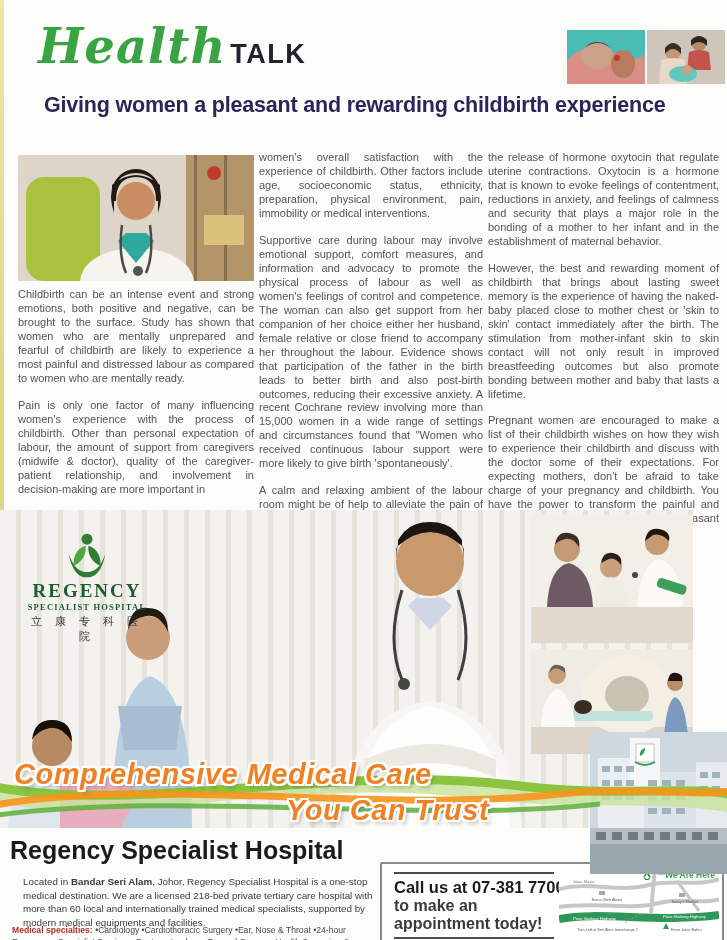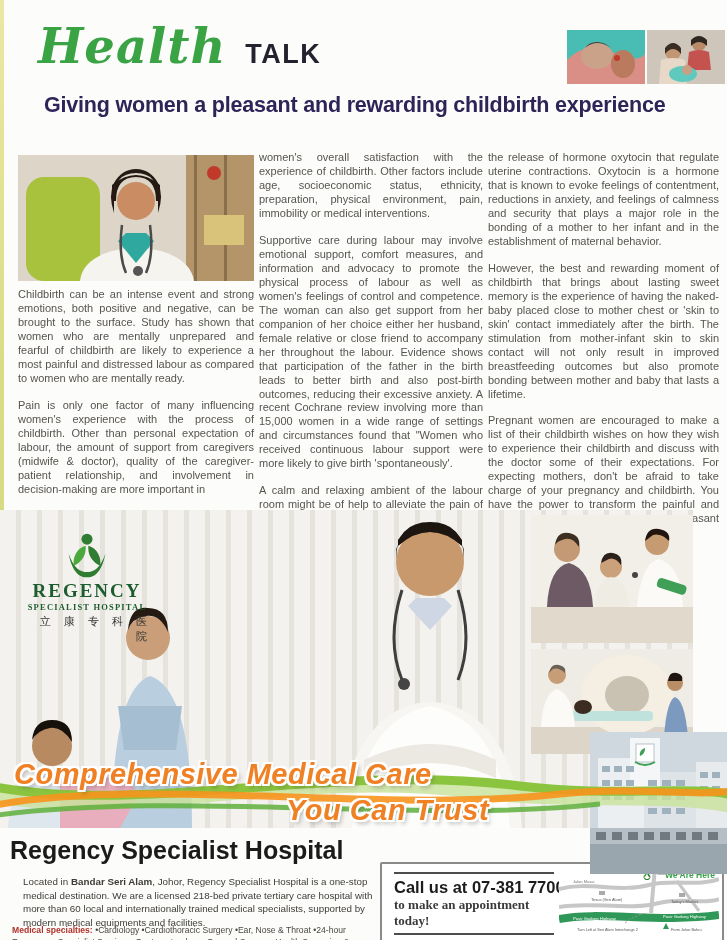--- a/index.html
+++ b/index.html
@@ -4,41 +4,41 @@
 <style>
   html,body{margin:0;padding:0;background:#9a9a9a;}
   .page{position:relative;width:727px;height:940px;background:#fcfcfa;overflow:hidden;
         font-family:"Liberation Sans",sans-serif;color:#55524e;margin:0 auto;}
   .edge-strip{position:absolute;left:0;top:0;width:4px;height:940px;
         background:linear-gradient(180deg,#ece7a4,#d8dc86 40%,#cfd87a);}
   
   .masthead{position:absolute;left:38px;top:18px;white-space:nowrap;}
   .health{font-family:"DejaVu Serif",serif;font-style:italic;font-weight:bold;
           font-size:48px;color:#3aa344;letter-spacing:1px;}
-  .talk{font-size:27px;font-weight:bold;color:#23222e;letter-spacing:1.5px;margin-left:19px;}
+  .talk{font-size:27px;font-weight:bold;color:#23222e;letter-spacing:1.5px;margin-left:4px;}
   .header-photos{position:absolute;right:2px;top:30px;display:flex;gap:2px;}
   .header-photos .ph{width:78px;height:54px;overflow:hidden;}
   .headline{position:absolute;left:35px;top:84px;width:670px;margin:9px;
             font-size:21.5px;font-weight:800;color:#2e2458;letter-spacing:-0.2px;}
   
   .col{position:absolute;top:118px;margin-top:33px;}
   .col p{margin:0 0 13px 0;font-size:11px;line-height:1.27;text-align:justify;color:#57544f;}
   #col1{left:18px;width:236px;}
   #col2{left:259px;width:224px;}
   #col3{left:488px;width:231px;}
   .doc-photo{width:236px;height:126px;margin:4px 0 7px 0;}
   .photo-caption{font-size:11px;line-height:1.3;color:#6b6760;text-align:justify;margin:0 0 15px 0;}
   
   .collage{position:absolute;left:0;top:510px;width:693px;height:318px;
            background:repeating-linear-gradient(90deg,#f4f2ee 0 16px,#e6e3dc 16px 21px);}
   .regency-logo{position:absolute;left:22px;top:20px;width:130px;text-align:center;}
   .regency-logo .icon{width:54px;height:50px;margin:0 auto;}
   .logo-name{font-family:"Liberation Serif",serif;font-size:19px;letter-spacing:2px;color:#1d5c2e;font-weight:bold;}
   .logo-sub{font-family:"Liberation Serif",serif;font-size:8.5px;letter-spacing:1.2px;color:#1d5c2e;font-weight:bold;}
-  .logo-cn{font-size:11px;letter-spacing:5px;color:#333;margin-top:2px;text-align:right;}
+  .logo-cn{font-size:11px;letter-spacing:5px;color:#333;margin-top:2px;}
   .collage-main{position:absolute;left:0;top:0;width:560px;height:318px;}
   .photo-stack{position:absolute;right:0;top:5px;width:162px;}
   .photo-stack .ph{width:162px;margin-bottom:6px;overflow:hidden;}
   .ph-pediatric{height:128px;}
   .ph-mri{height:105px;}
   .ph-building{position:absolute;left:590px;top:732px;width:137px;height:142px;overflow:hidden;z-index:4;}
   
   .banner{position:absolute;left:0;top:750px;width:727px;height:80px;z-index:5;pointer-events:none;}
   .banner svg{position:absolute;left:0;top:0;}
   .banner-line{position:absolute;font-size:29px;font-weight:bold;font-style:italic;color:#f08024;
@@ -51,21 +51,21 @@
   .footer{position:absolute;left:0;top:828px;width:727px;height:112px;background:#fcfcfa;z-index:3;}
   .hospital-name{position:absolute;left:10px;top:8px;margin:0;font-size:25px;font-weight:bold;color:#1b1b1b;}
   .about{position:absolute;left:12px;top:36px;width:362px;margin:11px;font-size:9.8px;line-height:1.4;color:#3f3c38;}
   .specialties{position:absolute;left:12px;top:96px;width:370px;margin:0;font-size:8.6px;line-height:1.45;color:#4a4742;}
   .spec-label{color:#b2312a;font-weight:bold;}
   .call-box{position:absolute;left:380px;top:34px;width:340px;height:78px;border:2px solid #8a8a8a;
             border-radius:2px;background:#fff;}
   .call-left{position:absolute;left:12px;top:4px;width:160px;}
   .rule{height:2px;background:#4d4d4d;margin:4px 0;}
   .call-line{font-size:16.5px;font-weight:bold;color:#1c1c1c;margin:2px 0 0 0;white-space:nowrap;}
-  .call-sub{font-size:13px;font-weight:bold;color:#3a3a3a;margin:0 0 0 0;font-family:Liberation Serif, serif;}
+  .call-sub{font-size:16px;font-weight:bold;color:#3a3a3a;margin:0 0 0 0;}
   .company{font-size:10px;font-weight:bold;color:#2e2e2e;margin:4px 0 0 0;}
   .map{position:absolute;right:3px;top:3px;width:160px;height:70px;background:#fff;}
   .we-are-here{position:absolute;right:4px;top:2px;display:flex;align-items:center;gap:12px;
                font-size:8.5px;font-weight:bold;color:#3da14e;}
 </style>
 </head>
 <body>
 
 <div class="page">
   <div class="edge-strip"></div>

